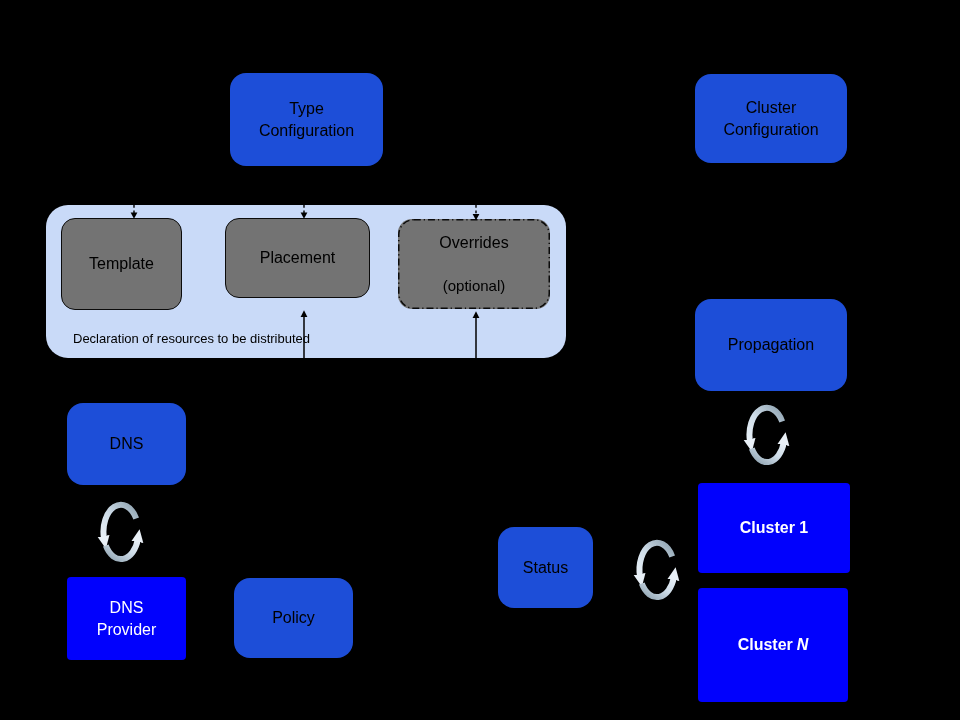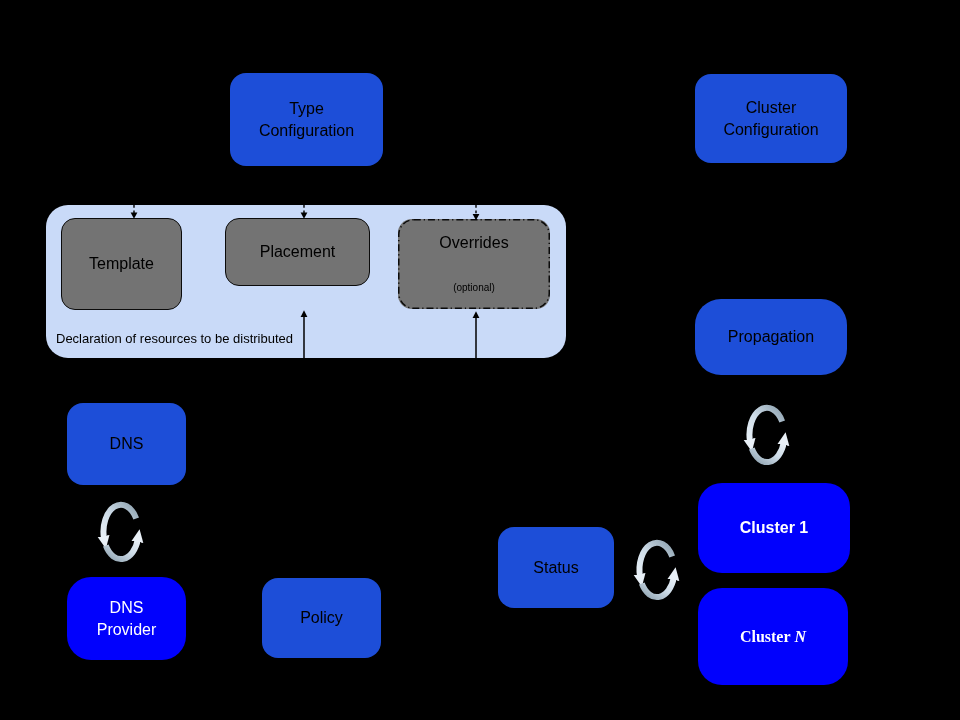--- a/index.html
+++ b/index.html
@@ -22,44 +22,44 @@
     color: #000;
   }
   .lbl {
     font-size: 16px;
     line-height: 1.32;
     white-space: pre-line;
   }
   .blue {
     background: #0101fd;
     color: #fff;
-    border-radius: 24px;
+    border-radius: 4px;
   }
   .blue .lbl { font-weight: bold; }
   .it { font-style: italic; margin-left: 4px; }
   .group {
     position: absolute;
     background: #c9daf8;
     border-radius: 22px;
   }
   .inner {
     position: absolute;
     background: #737373;
     border: 1.5px solid #0b0b0b;
     border-radius: 14px;
     display: flex;
     align-items: center;
     justify-content: center;
     text-align: center;
   }
   .inner.noborder { border: none; }
-  .sub { font-size: 10px; line-height: 1.15; }
+  .sub { font-size: 15px; line-height: 1.15; }
   .caption {
     position: absolute;
-    left: 10px; bottom: 12px;
+    left: 27px; bottom: 12px;
     font-size: 13px;
     color: #000;
     text-align: right;
   }
   .overlay {
     position: absolute;
     left: 0; top: 0;
     pointer-events: none;
   }
   .sync { position: absolute; }
@@ -96,21 +96,21 @@
     <span class="lbl">Cluster
 Configuration</span>
   </div>
 
   <div class="group" style="left:46px;top:205px;width:520px;height:153px;">
 
     <div class="inner" style="left:15px;top:13px;width:121px;height:92px;">
       <span class="lbl">Template</span>
     </div>
 
-    <div class="inner" style="left:179px;top:13px;width:145px;height:68px;">
+    <div class="inner" style="left:179px;top:13px;width:145px;height:80px;">
       <span class="lbl">Placement</span>
     </div>
 
     <div class="inner noborder" style="left:352px;top:14px;width:152px;height:90px;">
       <span class="lbl"><span>Overrides</span><br>
         <span class="sub">(optional)</span>
       </span>
     </div>
 
     <div class="caption">Declaration of resources to be distributed</div>
@@ -134,57 +134,57 @@
         <line x1="258" y1="153" x2="258" y2="111"></line>
         <line x1="430" y1="153" x2="430" y2="112"></line>
       </g>
       <g fill="#000">
         <polygon points="254.6,112 261.4,112 258,105.3"></polygon>
         <polygon points="426.6,113 433.4,113 430,106.3"></polygon>
       </g>
     </svg>
   </div>
 
-  <div class="box" style="left:695px;top:299px;width:152px;height:76px;border-radius:26px;">
+  <div class="box" style="left:695px;top:299px;width:152px;height:92px;">
     <span class="lbl">Propagation</span>
   </div>
 
   <svg class="sync" style="left:741px;top:397px;" width="52" height="76" viewBox="0 0 52 74">
     <path d="M 41.2 23.5 A 17.5 27 0 0 0 9.1 44" fill="none" stroke="url(#gradTop)" stroke-width="6" marker-end="url(#syncHead)"></path>
     <path d="M 10.8 50.5 A 17.5 27 0 0 0 42.9 44" fill="none" stroke="url(#gradBottom)" stroke-width="6" marker-end="url(#syncHead)"></path>
   </svg>
 
   <div class="box blue" style="left:698px;top:483px;width:152px;height:90px;">
     <span class="lbl">Cluster 1</span>
   </div>
 
-  <div class="box blue" style="left:698px;top:588px;width:150px;height:97px;font-family:Liberation Serif, serif;">
+  <div class="box blue" style="left:698px;top:588px;width:150px;height:114px;">
     <span class="lbl"><span>Cluster</span><span class="it">N</span></span>
   </div>
 
   <div class="box" style="left:67px;top:403px;width:119px;height:82px;">
     <span class="lbl">DNS</span>
   </div>
 
 
   <svg class="sync" style="left:95px;top:495px;" width="52" height="74" viewBox="0 0 52 74">
     <path d="M 41.2 23.5 A 17.5 27 0 0 0 9.1 44" fill="none" stroke="url(#gradTop)" stroke-width="6" marker-end="url(#syncHead)"></path>
     <path d="M 10.8 50.5 A 17.5 27 0 0 0 42.9 44" fill="none" stroke="url(#gradBottom)" stroke-width="6" marker-end="url(#syncHead)"></path>
   </svg>
 
   <div class="box blue" style="left:67px;top:577px;width:119px;height:83px;">
     <span class="lbl" style="font-weight:normal">DNS
 Provider</span>
   </div>
 
-  <div class="box" style="left:262px;top:578px;width:119px;height:80px;">
+  <div class="box" style="left:234px;top:578px;width:119px;height:80px;">
     <span class="lbl">Policy</span>
   </div>
 
-  <div class="box" style="left:498px;top:527px;width:116px;height:81px;">
+  <div class="box" style="left:498px;top:527px;width:95px;height:81px;">
     <span class="lbl">Status</span>
   </div>
 
   <svg class="sync" style="left:631px;top:533px;" width="52" height="74" viewBox="0 0 52 74">
     <path d="M 41.2 23.5 A 17.5 27 0 0 0 9.1 44" fill="none" stroke="url(#gradTop)" stroke-width="6" marker-end="url(#syncHead)"></path>
     <path d="M 10.8 50.5 A 17.5 27 0 0 0 42.9 44" fill="none" stroke="url(#gradBottom)" stroke-width="6" marker-end="url(#syncHead)"></path>
   </svg>
 
 </div>
 

